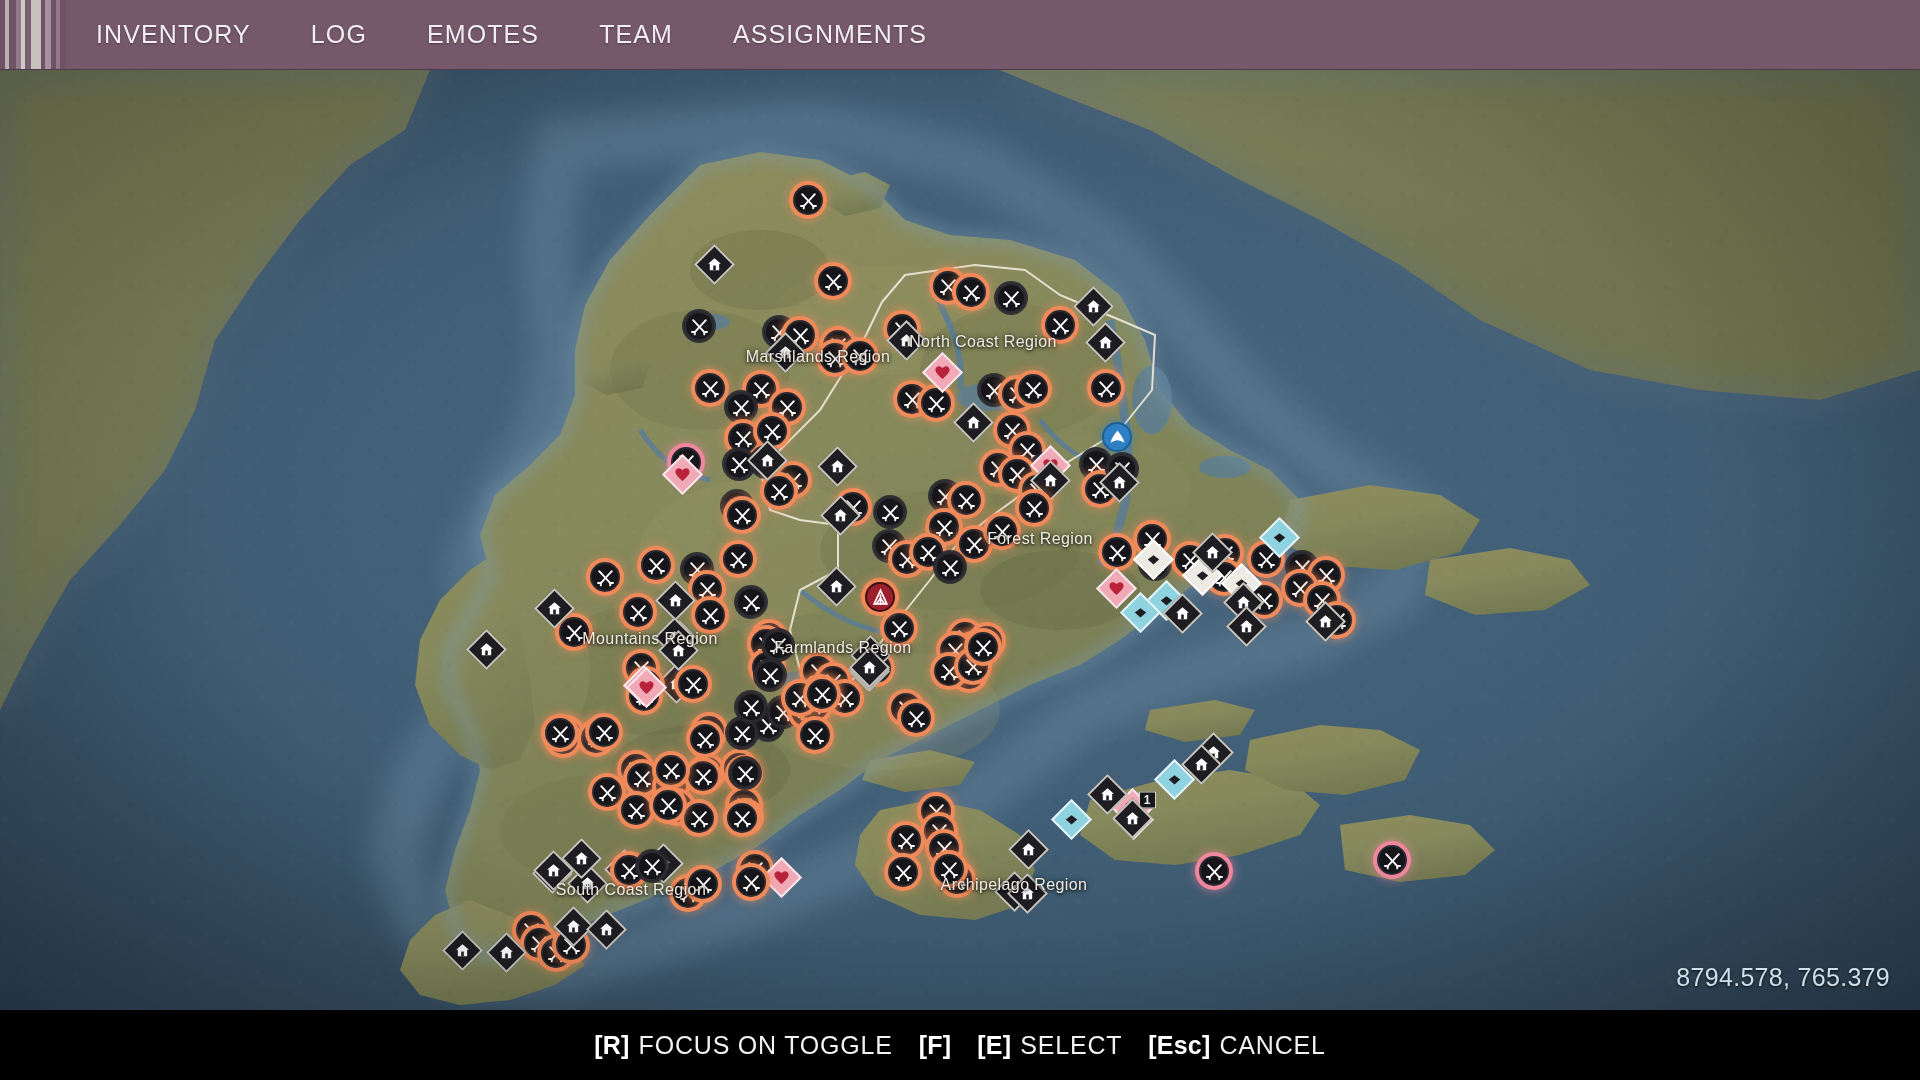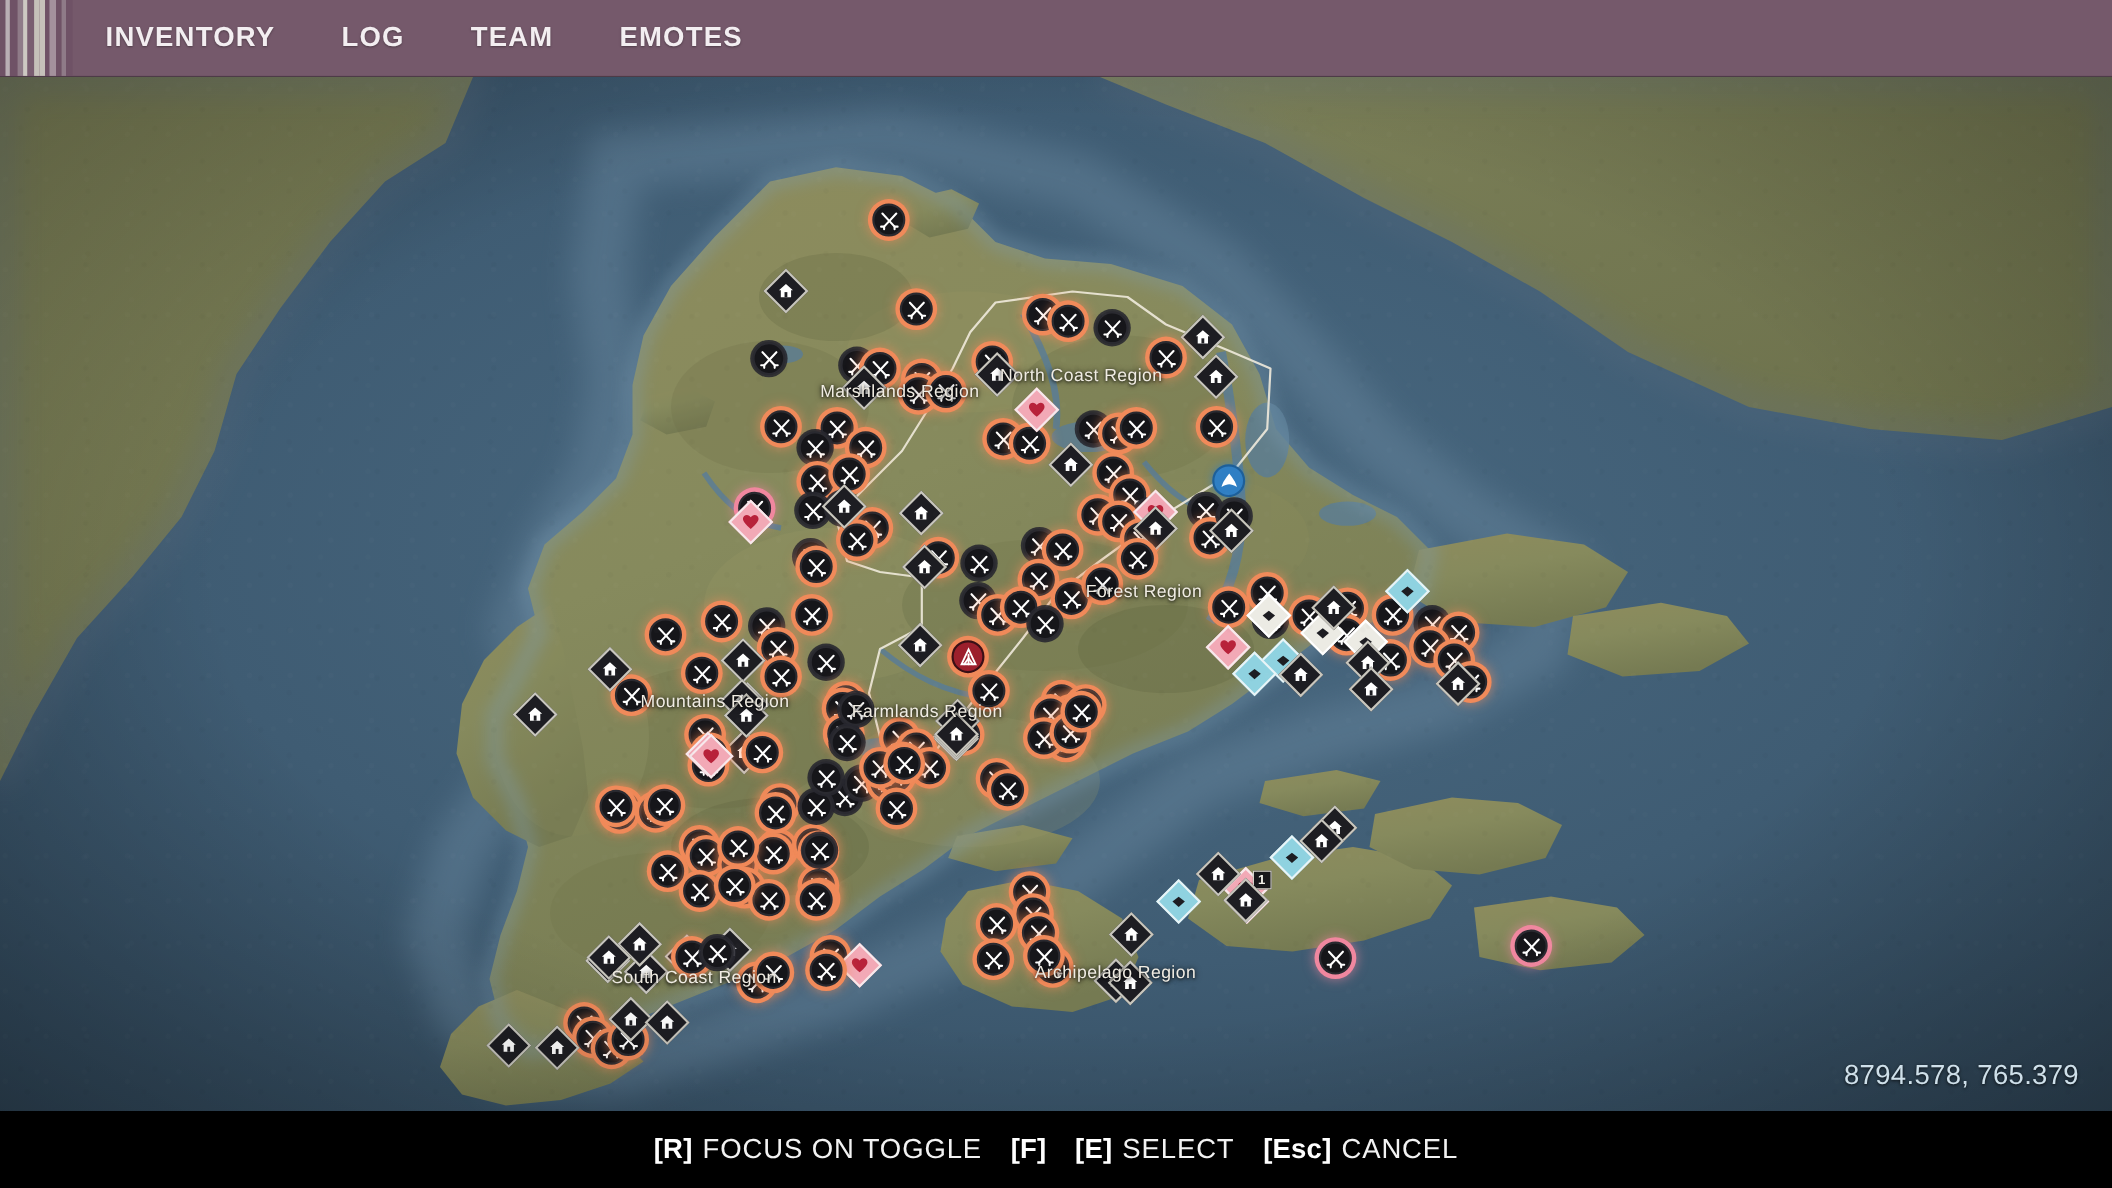--- a/index.html
+++ b/index.html
@@ -15,21 +15,21 @@
     background:#75596b; display:flex; align-items:stretch; z-index:40;
     border-bottom:1px solid #4d3b47;
   }
   .stripes{ height:100%; display:flex; align-items:stretch; flex:0 0 auto; }
   .stripes i{ display:block; height:100%; }
 
   .tab{
     display:flex; align-items:center; justify-content:center;
     height:100%; padding:0 30px;
     font-size:25px; letter-spacing:1.1px; color:#f3eef1;
-    font-weight:700; cursor:pointer; white-space:nowrap;
+    font-weight:400; cursor:pointer; white-space:nowrap;
     text-shadow:0 1px 2px rgba(0,0,0,.35);
   }
   .tab.active{
     background:#d5d3c8; color:#26221f; text-shadow:none;
     padding:0 34px; font-weight:400;
   }
 
   
   #mapwrap{
     position:absolute; left:0; top:70px; width:1920px; height:940px;
@@ -140,22 +140,23 @@
         <div class="stripes">
           <i style="background: rgb(198, 193, 186); width: 5px;"></i>
           <i style="background: rgb(111, 82, 102); width: 4px;"></i>
           <i style="background: rgb(164, 145, 157); width: 6px;"></i>
           <i style="background: rgb(111, 82, 102); width: 5px;"></i>
           <i style="background: rgb(143, 123, 136); width: 4px;"></i>
           <i style="background: rgb(111, 82, 102); width: 6px;"></i>
         </div>
         <div class="tab">INVENTORY</div>
         <div class="tab">LOG</div>
+        <div class="tab">EMOTES</div>
         <div class="tab">TEAM</div>
-        <div class="tab">EMOTES</div>
+        <div class="tab">ASSIGNMENTS</div>
       </div>
   </div>
 
   <div id="mapwrap">
     <div id="mapcanvas">
       <svg viewBox="0 0 1920 940" preserveAspectRatio="none">
         <defs>
           <radialGradient id="deep" cx="50%" cy="45%" r="75%">
             <stop offset="0%" stop-color="#4a6a82"></stop>
             <stop offset="55%" stop-color="#3f5c73"></stop>

